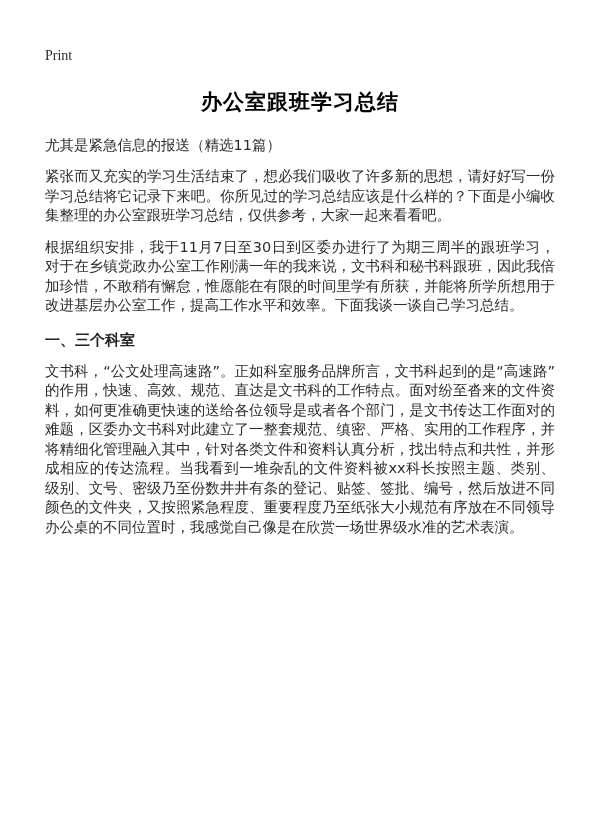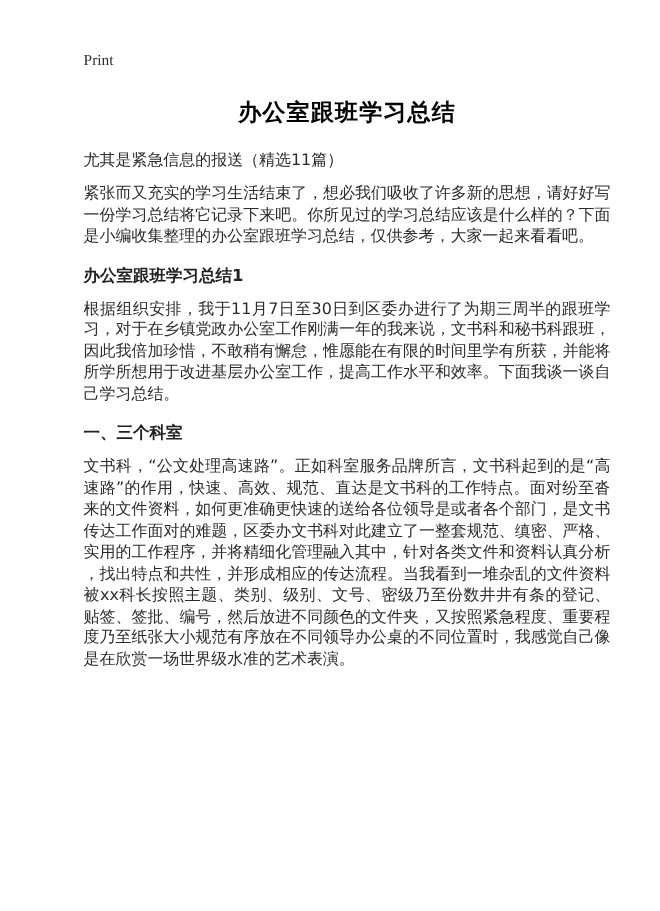--- a/index.html
+++ b/index.html
@@ -6,21 +6,21 @@
   html, body {
     width: 600px;
     height: 828px;
     background: #ffffff;
     overflow: hidden;
     font-family: "DejaVu Sans", sans-serif;
   }
   .page {
     width: 600px;
     height: 828px;
-    padding: 48px 45px 0 76px;
+    padding: 48px 45px 0 45px;
     background: #ffffff;
     color: #2b2b2b;
   }
   .print-label {
     font-family: "Liberation Serif", "DejaVu Serif", serif;
     font-size: 14px;
     color: #2b2b2b;
     cursor: pointer;
   }
   .doc-title {
@@ -58,21 +58,20 @@
 <div class="page">
 
   <div class="print-label">Print</div>
 
   <h1 class="doc-title">办公室跟班学习总结</h1>
 
   <div class="doc-subtitle">尤其是紧急信息的报送（精选11篇）</div>
 
   <p class="block-paragraph">紧张而又充实的学习生活结束了，想必我们吸收了许多新的思想，请好好写一份学习总结将它记录下来吧。你所见过的学习总结应该是什么样的？下面是小编收集整理的办公室跟班学习总结，仅供参考，大家一起来看看吧。</p>
 
-  <h2 class="block-heading">办公室跟班学习总结1</h2>
 
   <p class="block-paragraph">根据组织安排，我于11月7日至30日到区委办进行了为期三周半的跟班学习，对于在乡镇党政办公室工作刚满一年的我来说，文书科和秘书科跟班，因此我倍加珍惜，不敢稍有懈怠，惟愿能在有限的时间里学有所获，并能将所学所想用于改进基层办公室工作，提高工作水平和效率。下面我谈一谈自己学习总结。</p>
 
   <h2 class="block-heading">一、三个科室</h2>
 
 
 
   <p class="block-paragraph">文书科，“公文处理高速路”。正如科室服务品牌所言，文书科起到的是“高速路”的作用，快速、高效、规范、直达是文书科的工作特点。面对纷至沓来的文件资料，如何更准确更快速的送给各位领导是或者各个部门，是文书传达工作面对的难题，区委办文书科对此建立了一整套规范、缜密、严格、实用的工作程序，并将精细化管理融入其中，针对各类文件和资料认真分析，找出特点和共性，并形成相应的传达流程。当我看到一堆杂乱的文件资料被xx科长按照主题、类别、级别、文号、密级乃至份数井井有条的登记、贴签、签批、编号，然后放进不同颜色的文件夹，又按照紧急程度、重要程度乃至纸张大小规范有序放在不同领导办公桌的不同位置时，我感觉自己像是在欣赏一场世界级水准的艺术表演。</p>
 
 </div>

